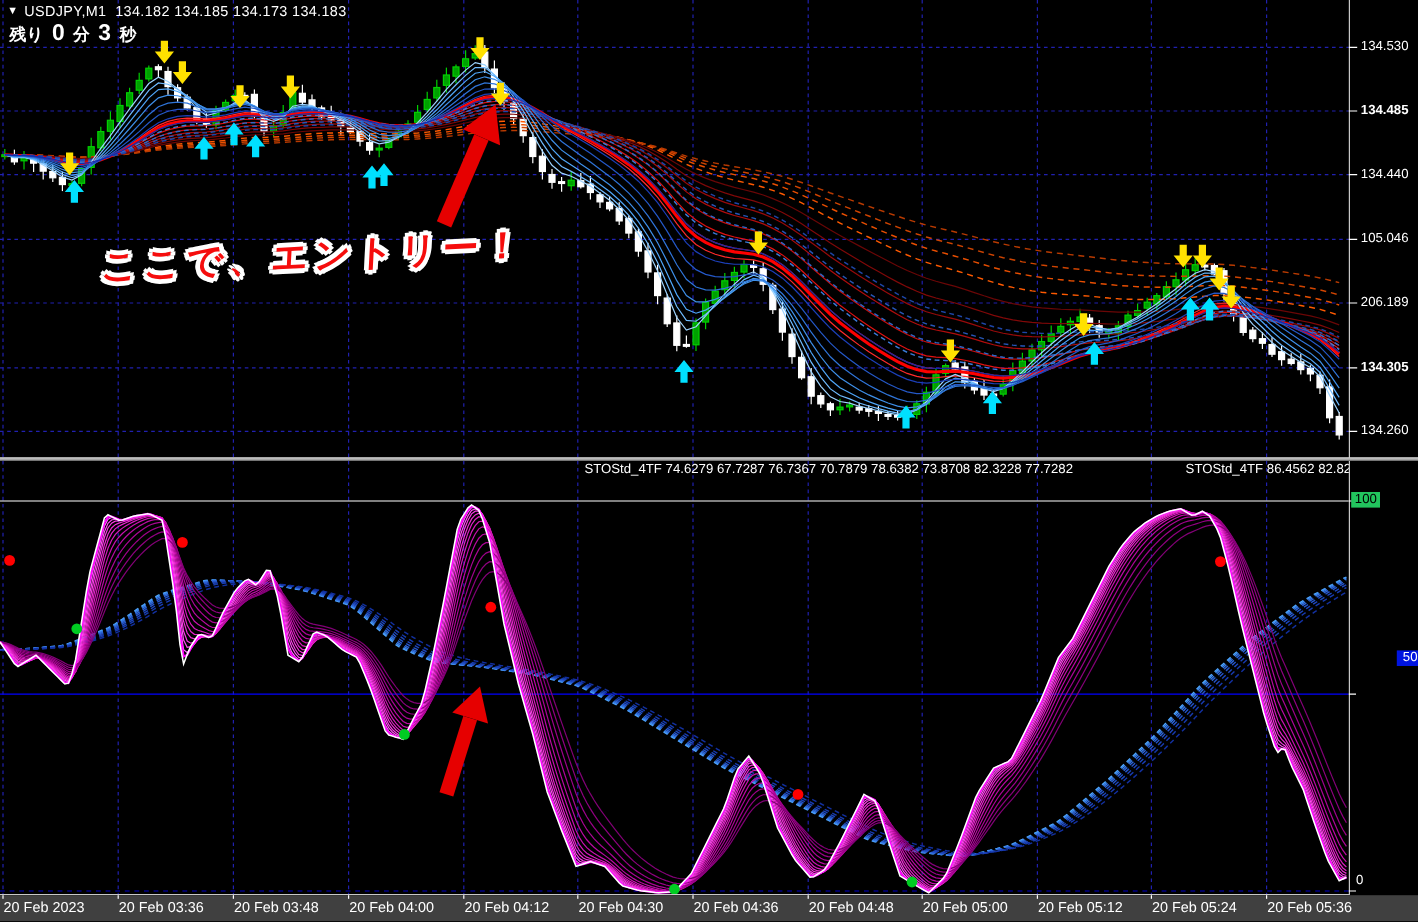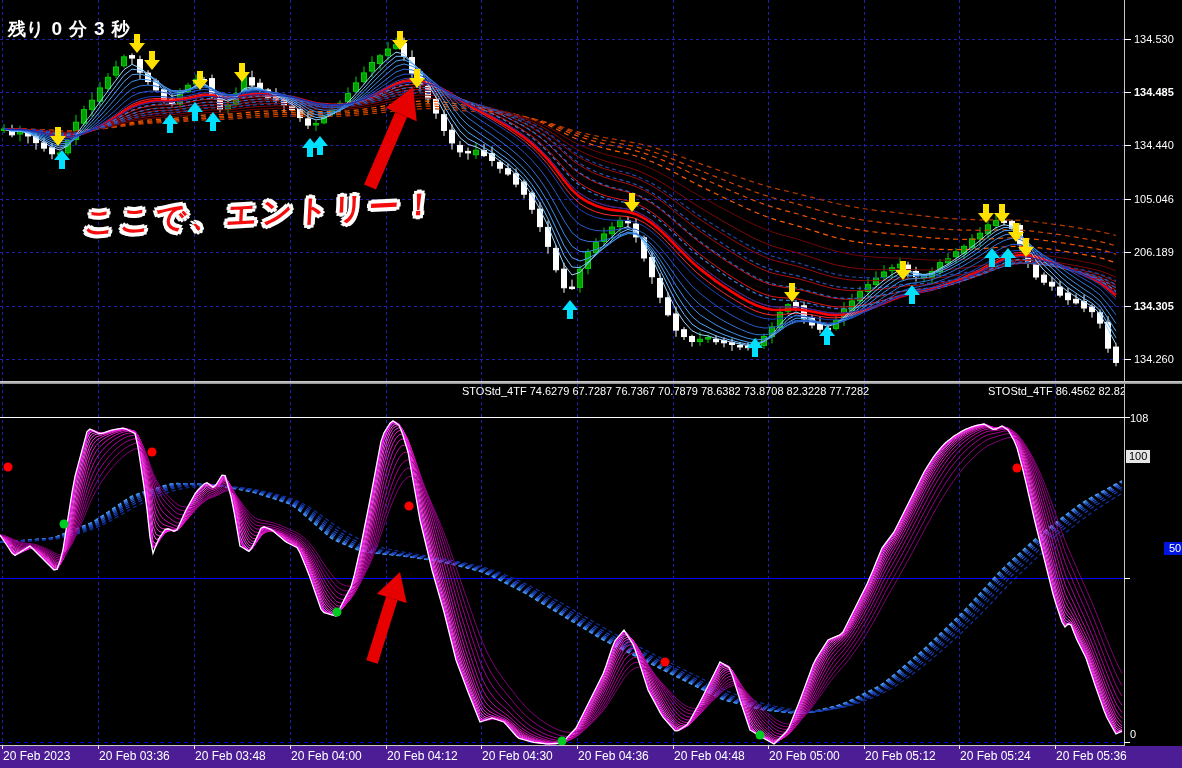--- a/index.html
+++ b/index.html
@@ -5,37 +5,37 @@
   html,body{margin:0;padding:0;background:#000;}
   #win{position:relative;width:1182px;height:768px;background:#000;overflow:hidden;
        font-family:"Liberation Sans",sans-serif;}
   svg{position:absolute;left:0;display:block;}
   #price-svg{top:0;}
   #stoch-svg{top:384px;}
   .overlay{position:absolute;color:#fff;white-space:nowrap;}
   #title-line{top:2px;left:6px;font-size:12px;letter-spacing:0.3px;}
   #title-line .dd{font-size:9px;margin-right:5px;vertical-align:1px;}
   #timer-line{top:17px;left:8px;font-weight:bold;}
-  #timer-line .t-kanji{font-size:18px;}
+  #timer-line .t-kanji{font-size:14px;}
   #timer-line .t-num{font-size:19px;margin:0 7px;}
   #entry-note{top:193px;left:84px;font-size:30px;font-weight:bold;color:#f50d0d;
       letter-spacing:5px;transform:rotate(-3deg) skewX(-6deg);
       text-shadow:-3px -3px 0 #fff,3px -3px 0 #fff,-3px 3px 0 #fff,3px 3px 0 #fff,
                   -4px 0 0 #fff,4px 0 0 #fff,0 -4px 0 #fff,0 4px 0 #fff;}
   #ind-row{top:385px;left:0;width:1124px;height:14px;overflow:hidden;}
   .ind-label{position:absolute;top:0;font-size:11px;color:#fff;}
   #sep{position:absolute;top:381px;left:0;width:1182px;height:3px;
        background:linear-gradient(#d8d8d8,#8a8a8a);}
   .paxis-label{position:absolute;left:1134px;font-size:11px;color:#fff;}
   .saxis-plain{position:absolute;left:1130px;font-size:11px;color:#fff;}
-  .saxis-light{position:absolute;left:1126px;font-size:11px;color:#000;background:#e5e5e5;
-       padding:0 3px;line-height:13px;margin-top:40px;}
+  .saxis-light{position:absolute;left:1126px;font-size:11px;color:#000;background:#22c55e;
+       padding:0 3px;line-height:13px;}
   .saxis-dark{position:absolute;left:1126px;font-size:11px;color:#fff;background:#0014e0;
        padding:0 5px;line-height:13px;}
-  #time-axis{position:absolute;top:746px;left:0;width:1182px;height:22px;background:#4c1d95;}
+  #time-axis{position:absolute;top:746px;left:0;width:1182px;height:22px;background:#404040;}
   .time-label{position:absolute;top:3px;font-size:12px;color:#fff;}
   .time-tick{position:absolute;top:0;width:1px;height:3px;background:#fff;}
 </style>
 </head>
 <body>
 
 <div id="win">
   <svg id="price-svg" width="1182" height="383">
       <clipPath id="mclip">
         <rect x="0" y="0" width="1124" height="381"></rect>
@@ -480,25 +480,28 @@
           <polygon points="400,188 406.6967288579999,218.98828524785506 376.9051974364794,209.71980880560426" fill="#e60000"></polygon>
         </g>
       </g>
       <line x1="1124.5" y1="0" x2="1124.5" y2="362" stroke="#c8c8c8" stroke-width="1"></line>
       <line x1="0" y1="361.5" x2="1125" y2="361.5" stroke="#c8c8c8" stroke-width="1"></line>
       <line x1="1124" y1="33.5" x2="1130" y2="33.5" stroke="#fff" stroke-width="1"></line>
       <line x1="1124" y1="194.5" x2="1130" y2="194.5" stroke="#fff" stroke-width="1"></line>
       <line x1="1124" y1="358.5" x2="1130" y2="358.5" stroke="#fff" stroke-width="1"></line>
     </svg>
 
+  <div id="title-line" class="overlay">
+    <span class="dd">▼</span><span>USDJPY,M1</span>&nbsp;&nbsp;<span>134.182 134.185 134.173 134.183</span>
+  </div>
   <div id="timer-line" class="overlay"><span class="t-kanji">残り</span><span class="t-num">0</span><span class="t-kanji">分</span><span class="t-num">3</span><span class="t-kanji">秒</span></div>
   <div id="entry-note" class="overlay">ここで、エントリー！</div>
 
   <div id="ind-row" class="overlay">
-      <div class="ind-label" style="left: 462px;">STOStd_4TF 74.6279 67.7287 76.7367 70.7879 78.6382 73.8708 82.3228 77.7282</div>
+      <div class="ind-label" style="left: 487px;">STOStd_4TF 74.6279 67.7287 76.7367 70.7879 78.6382 73.8708 82.3228 77.7282</div>
       <div class="ind-label" style="left: 988px;">STOStd_4TF 86.4562 82.82</div>
     </div>
   <div id="paxis">
       <div class="paxis-label" style="top: 33px;">134.530</div>
       <div class="paxis-label" style="top: 86px; font-weight: bold;">134.485</div>
       <div class="paxis-label" style="top: 139px;">134.440</div>
       <div class="paxis-label" style="top: 193px;">105.046</div>
       <div class="paxis-label" style="top: 246px;">206.189</div>
       <div class="paxis-label" style="top: 300px; font-weight: bold;">134.305</div>
       <div class="paxis-label" style="top: 353px;">134.260</div>

